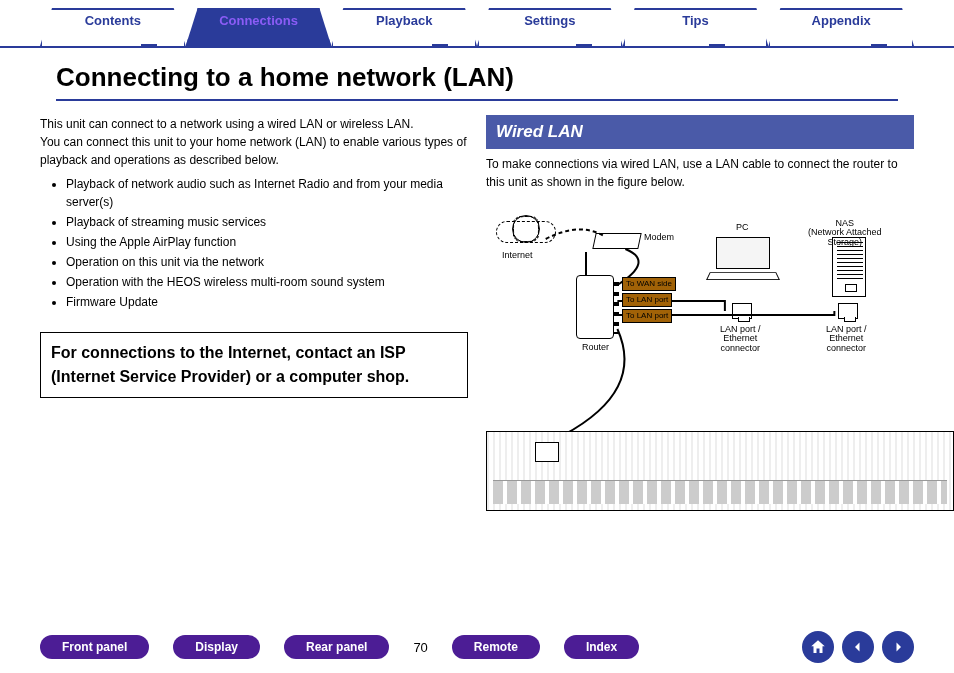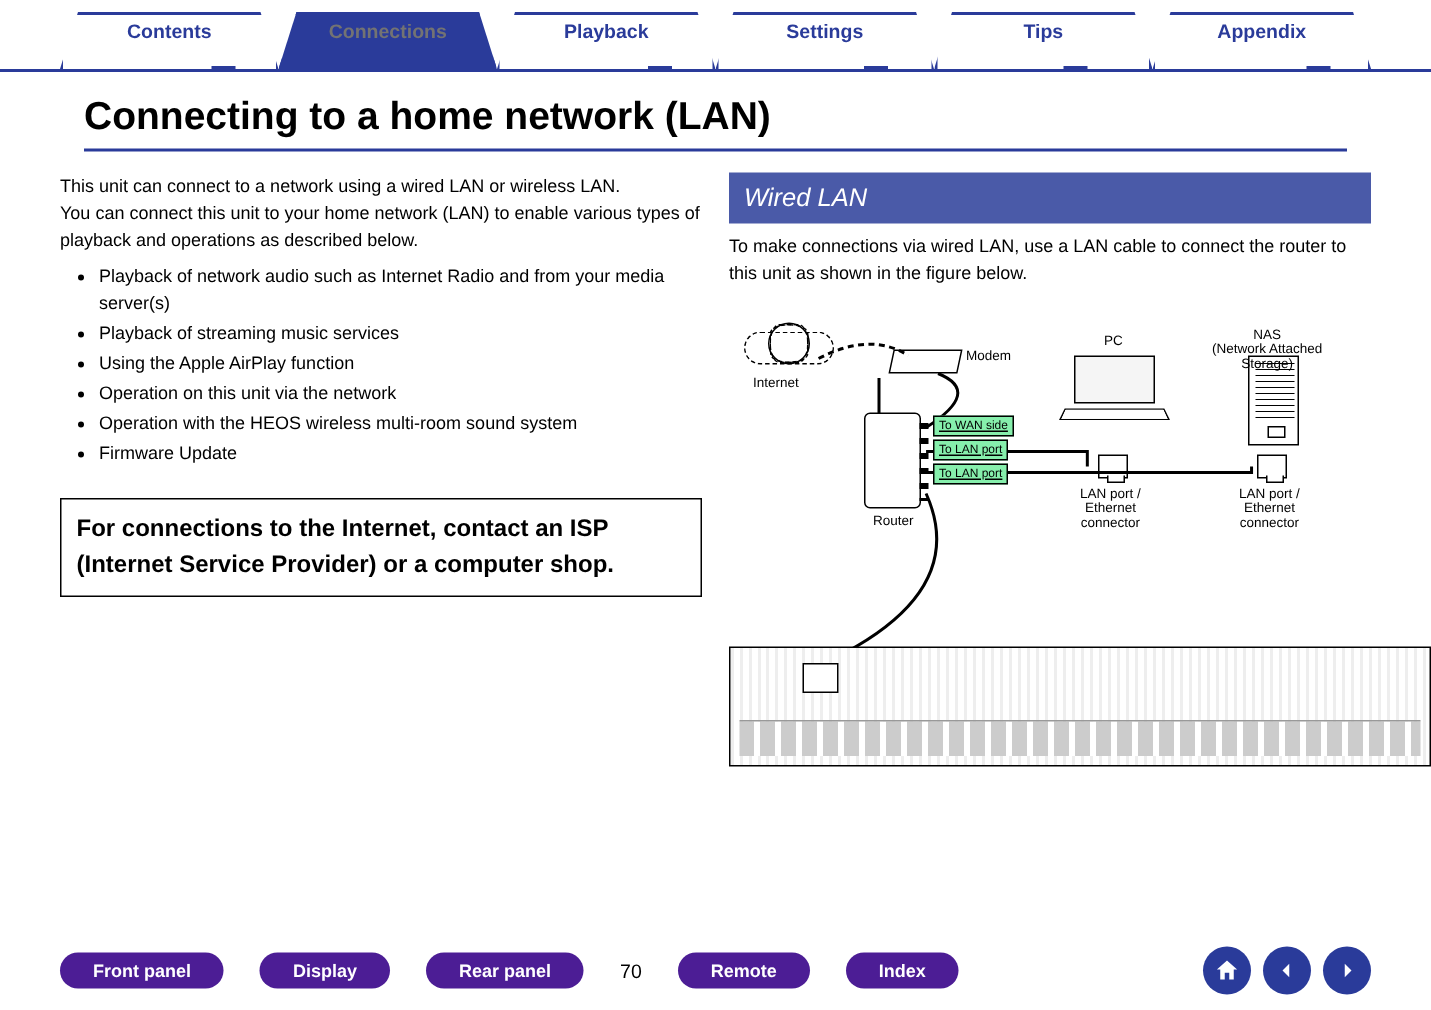--- a/index.html
+++ b/index.html
@@ -40,21 +40,21 @@
   }
   .topnav .tab .shape {
     position: absolute;
     inset: 0;
     border: 2px solid #2a3b9a;
     border-bottom: none;
     clip-path: polygon(12px 0, calc(100% - 12px) 0, 100% 100%, 0 100%);
     background: #fff;
   }
   .topnav .tab.active .shape { background: #2a3b9a; }
-  .topnav .tab.active { color: #737373; }
+  .topnav .tab.active { color: #8b5cf6; }
   .topnav .tab span { position: relative; z-index: 1; }
 
   
   h1.page-title {
     font-size: 26px;
     font-weight: bold;
     margin: 14px 56px 4px;
     border-bottom: 2px solid #2a3b9a;
     padding-bottom: 6px;
   }
@@ -76,21 +76,21 @@
     border: 1.5px solid #000;
     padding: 8px 10px;
     font-weight: bold;
     font-size: 16px;
     margin-top: 21px;
   }
 
   .section-head {
     background: #4a5aa8;
     color: #fff;
-    font-weight: normal;
+    font-weight: bold;
     font-style: italic;
     font-size: 17px;
     padding: 4px 10px;
     margin-bottom: 6px;
   }
 
   
   .diagram {
     position: relative;
     height: 320px;
@@ -125,21 +125,21 @@
   .diagram .cloud {
     position:absolute; width:60px; height:22px; border:1.5px dashed #000; border-radius:12px;
   }
 
   .diagram .eth {
     position:absolute; width:20px; height:16px; border:1.5px solid #000;
   }
   .diagram .eth::after { content:""; position:absolute; left:5px; bottom:-4px; width:10px; height:4px; border:1.5px solid #000; border-top:none; background:#fff; }
 
   .diagram .portlabel {
-    position:absolute; border:1px solid #000; background:#86efac; font-size:8px; padding:0 3px;text-decoration:underline;
+    position:absolute; border:1px solid #000; background:#a16207; font-size:8px; padding:0 3px;
   }
 
   .diagram .rearpanel {
     position:absolute; left:0; right:-40px; bottom:0; height:80px;
     border:1.5px solid #000;
     background: repeating-linear-gradient(90deg,#eee 0 2px,#fff 2px 6px);
     overflow:hidden;
   }
   .diagram .rearpanel .conn-row {
     position:absolute; left:6px; right:6px; bottom:6px; height:24px;

